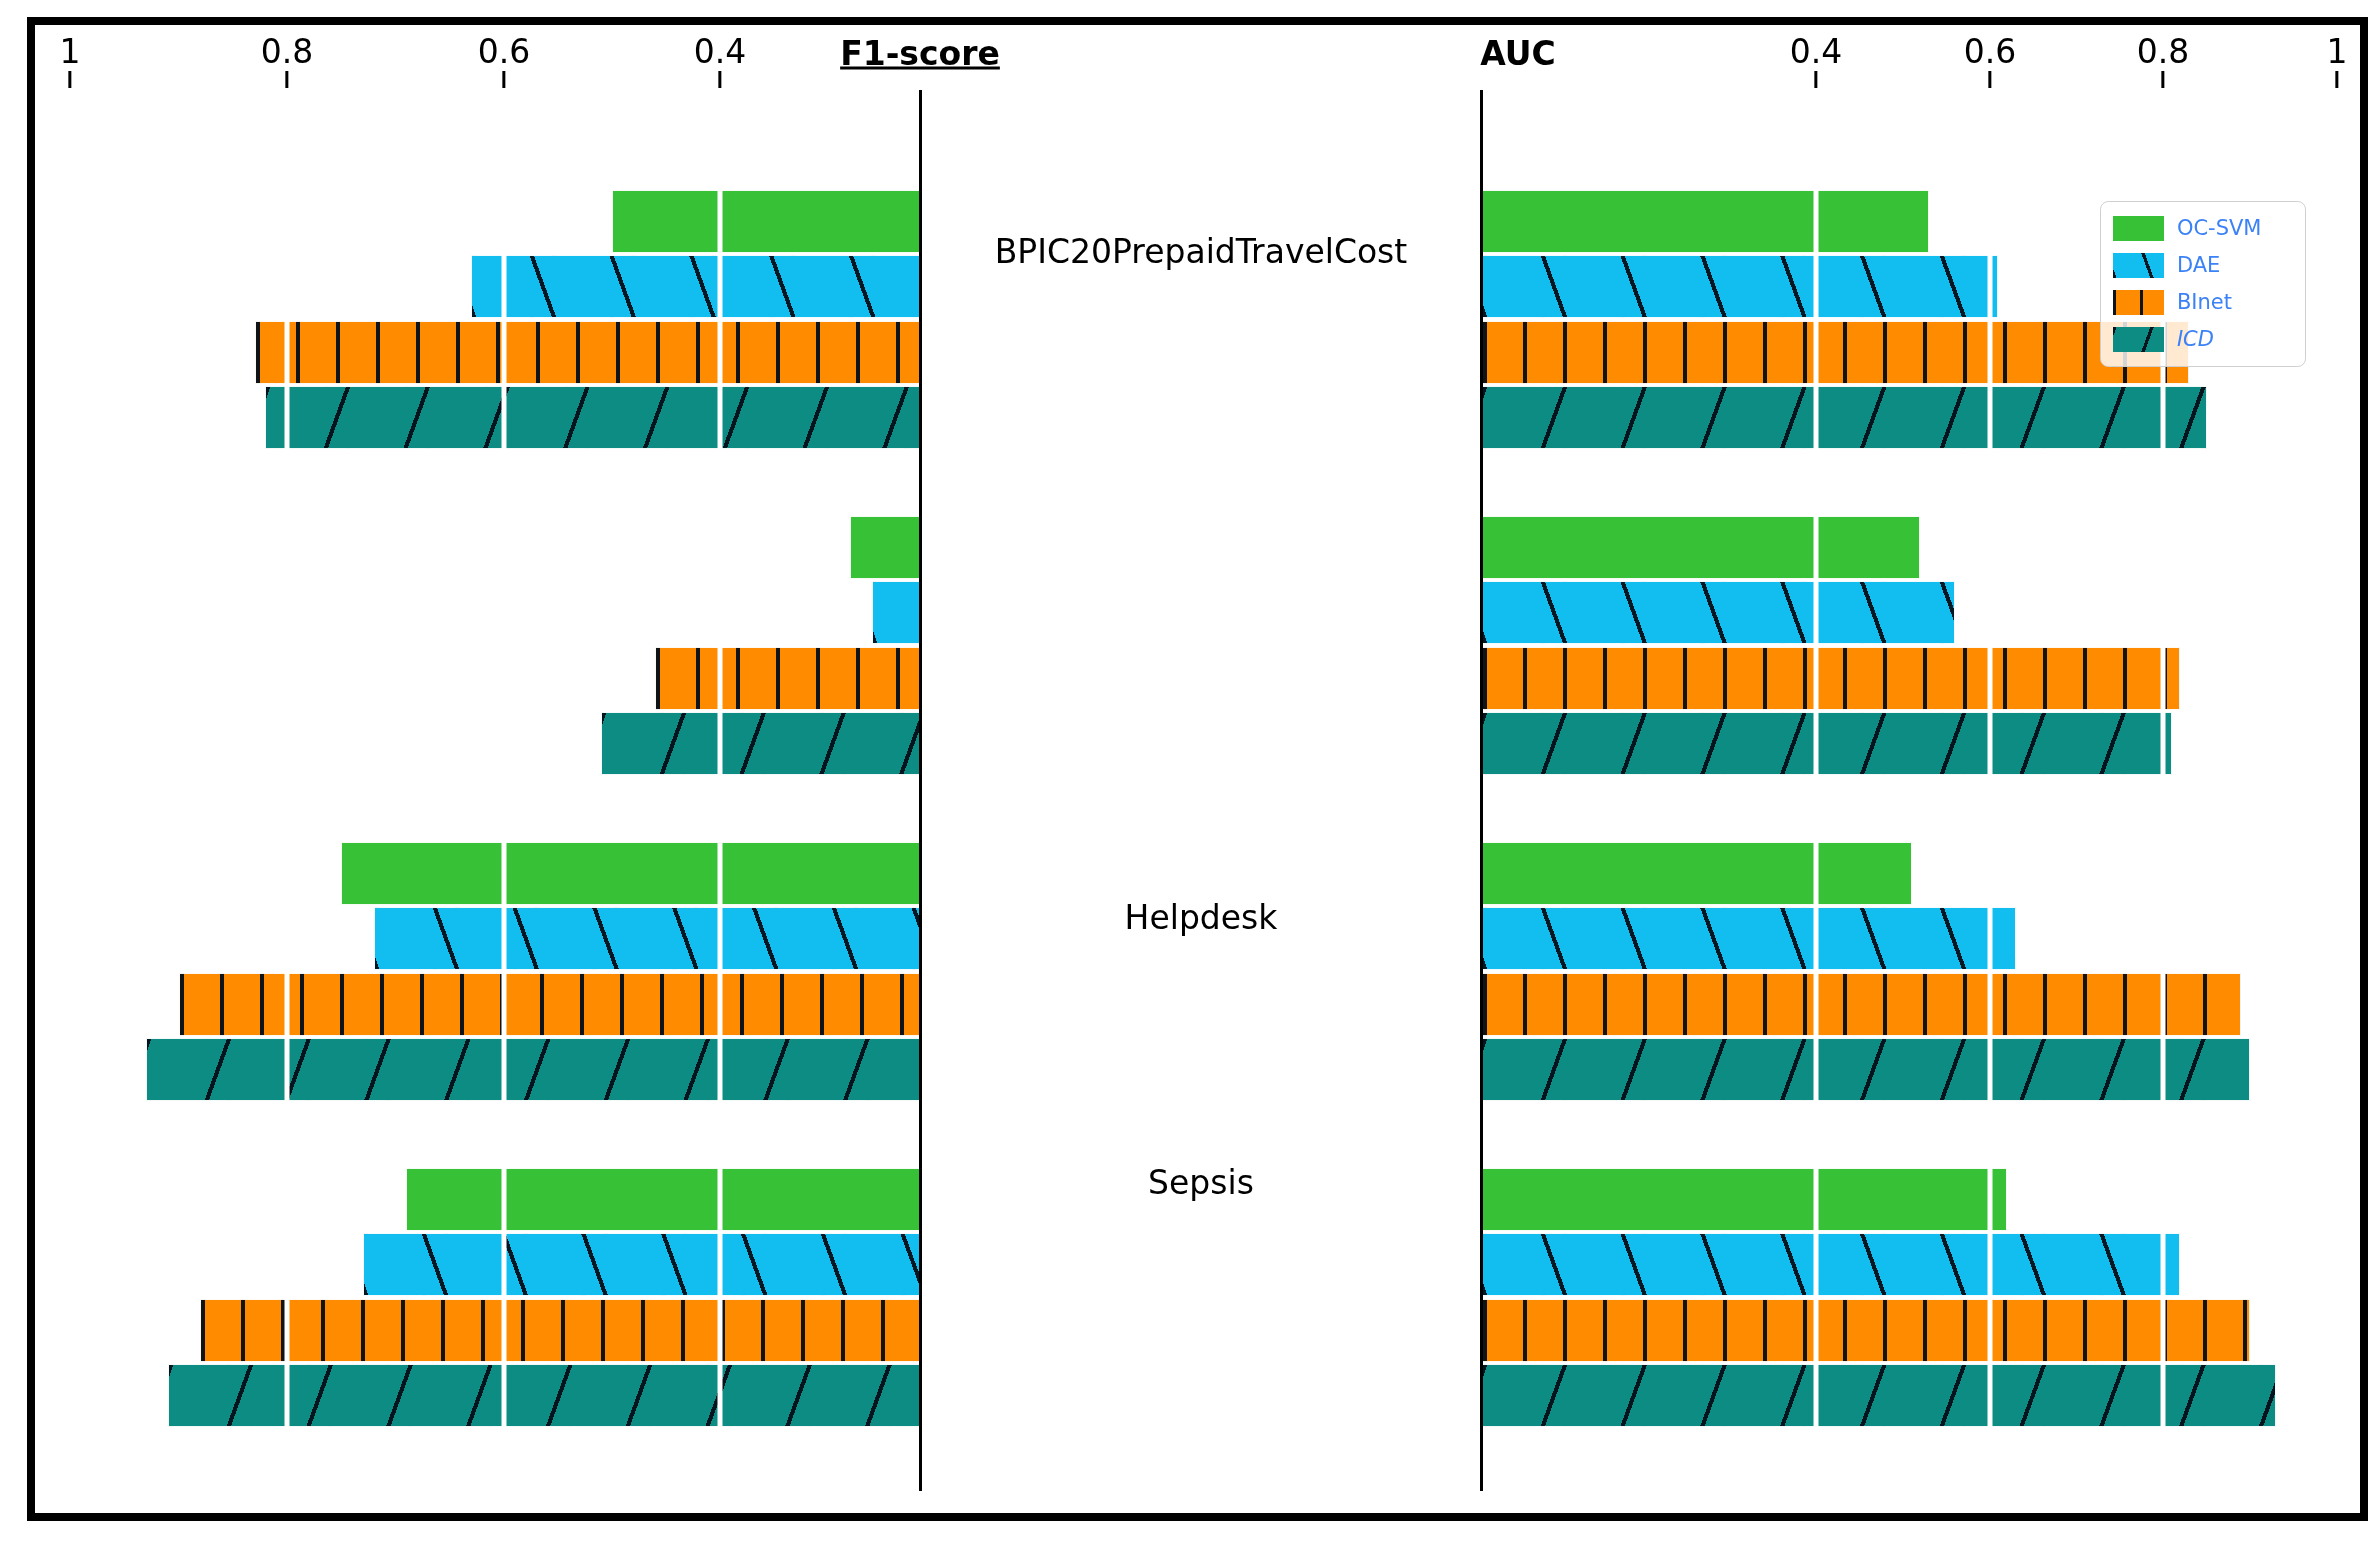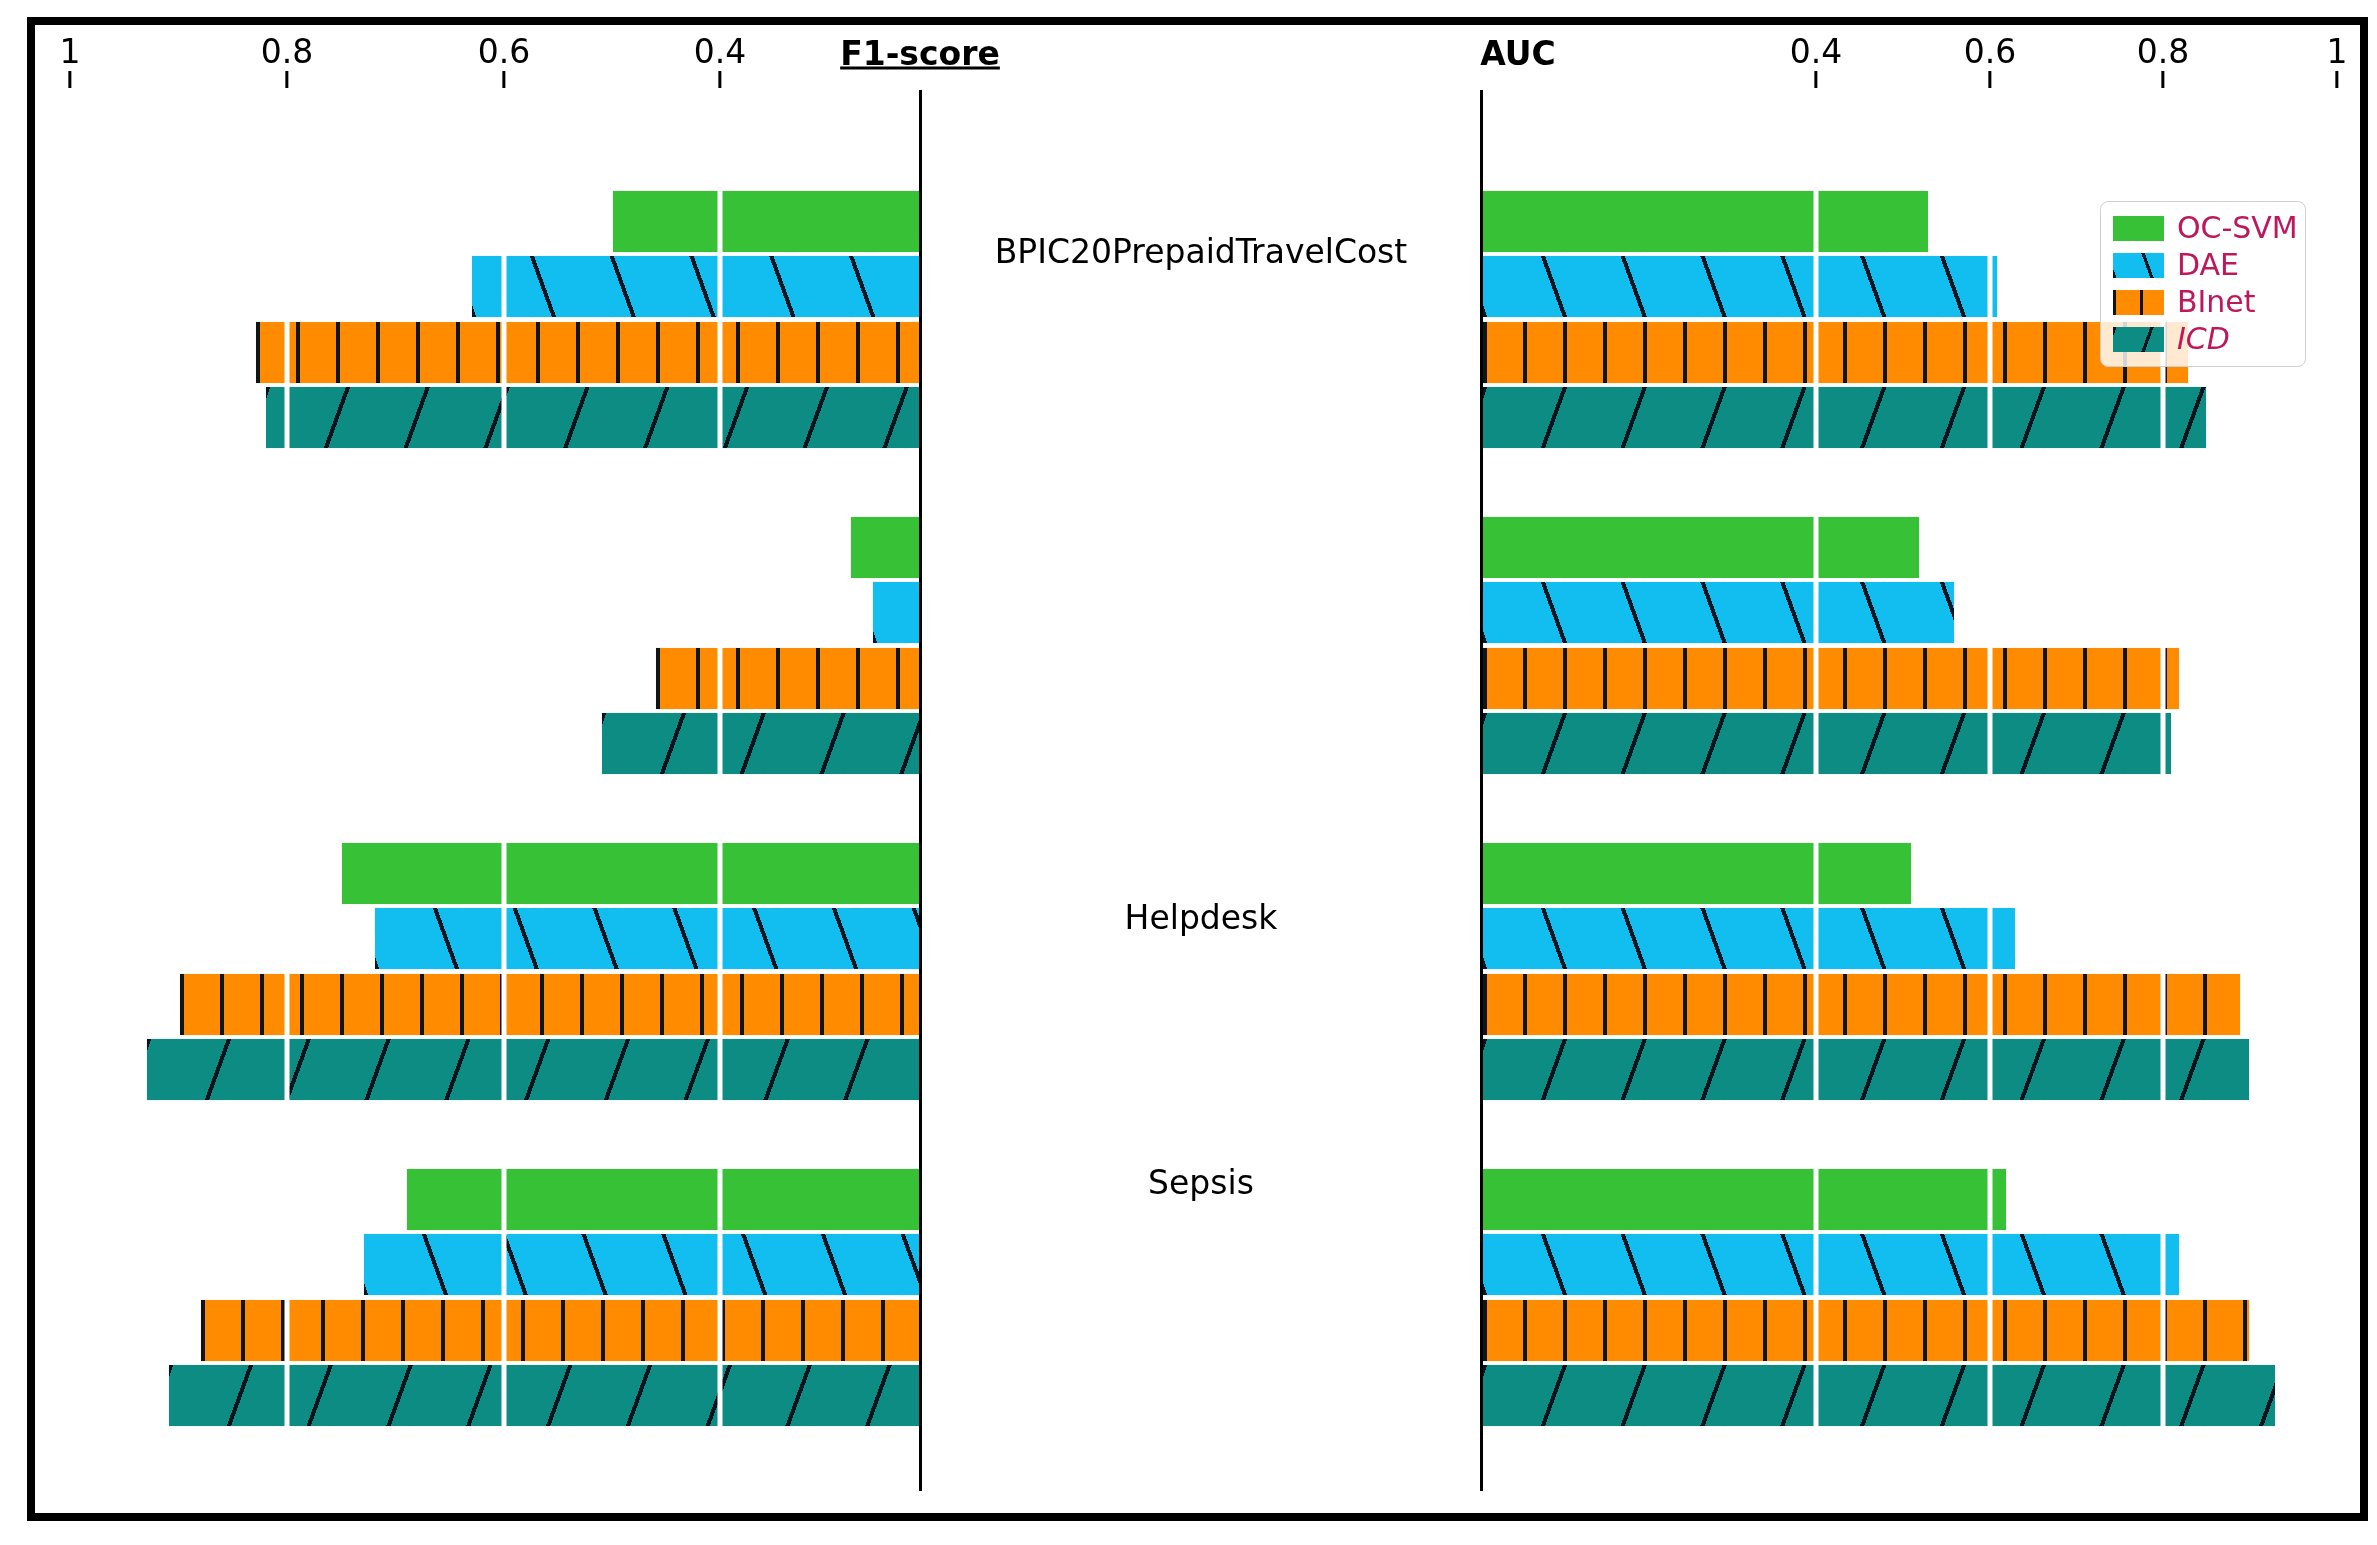--- a/index.html
+++ b/index.html
@@ -47,21 +47,21 @@
   .legend{
     position:absolute;left:2100px;top:201px;width:206px;height:166px;
     background:rgba(255,255,255,0.82);border:1.7px solid #cfcfcf;border-radius:8.3px;
     box-sizing:border-box;padding:7.5px 0 0 11.6px;z-index:10;
   }
   .legend-row{display:flex;align-items:center;height:37px;}
   .swatch{width:51px;height:25px;margin-right:13.3px;flex:0 0 auto;}
   .swatch.hatch-backslash{background-image:repeating-linear-gradient(70deg,rgba(2,14,24,0.95) 0 3.3px,transparent 3.3px 35px);}
   .swatch.hatch-slash{background-image:repeating-linear-gradient(110deg,rgba(2,14,24,0.95) 0 3.3px,transparent 3.3px 35px);}
   .swatch.hatch-vertical{background-image:repeating-linear-gradient(90deg,rgba(2,14,24,0.95) 0 3.3px,transparent 3.3px 26.5px);}
-  .legend-label{font-size:30px;color:#be185d;line-height:1;white-space:nowrap;}
+  .legend-label{font-size:21px;color:#3b82f6;line-height:1;white-space:nowrap;}
 </style>
 </head>
 <body>
 
 <div class="stage">
   <div class="frame"></div>
 
   <div class="panel-title" id="title-f1">F1-score</div>
   <div class="panel-title" id="title-auc">AUC</div>
 

